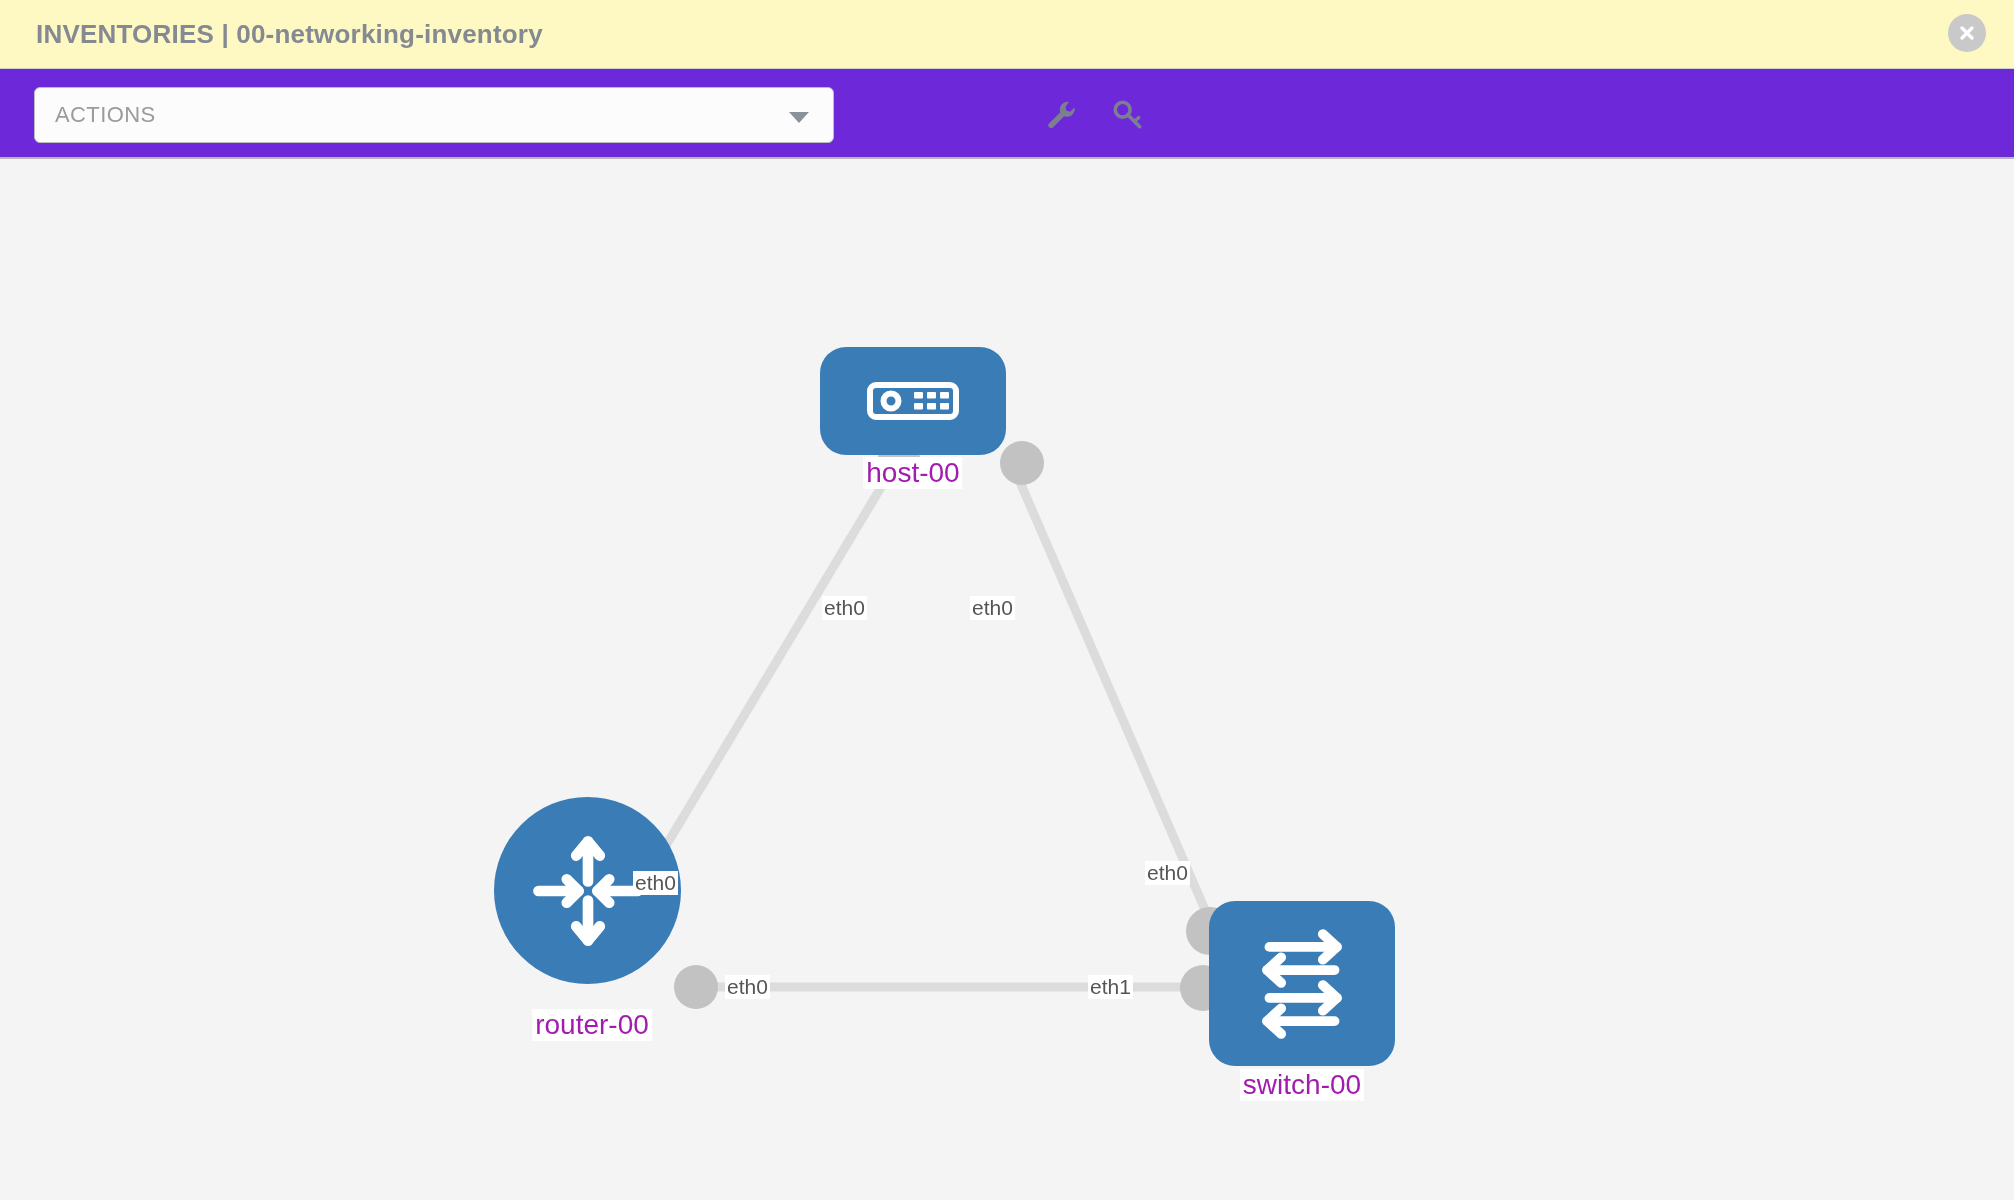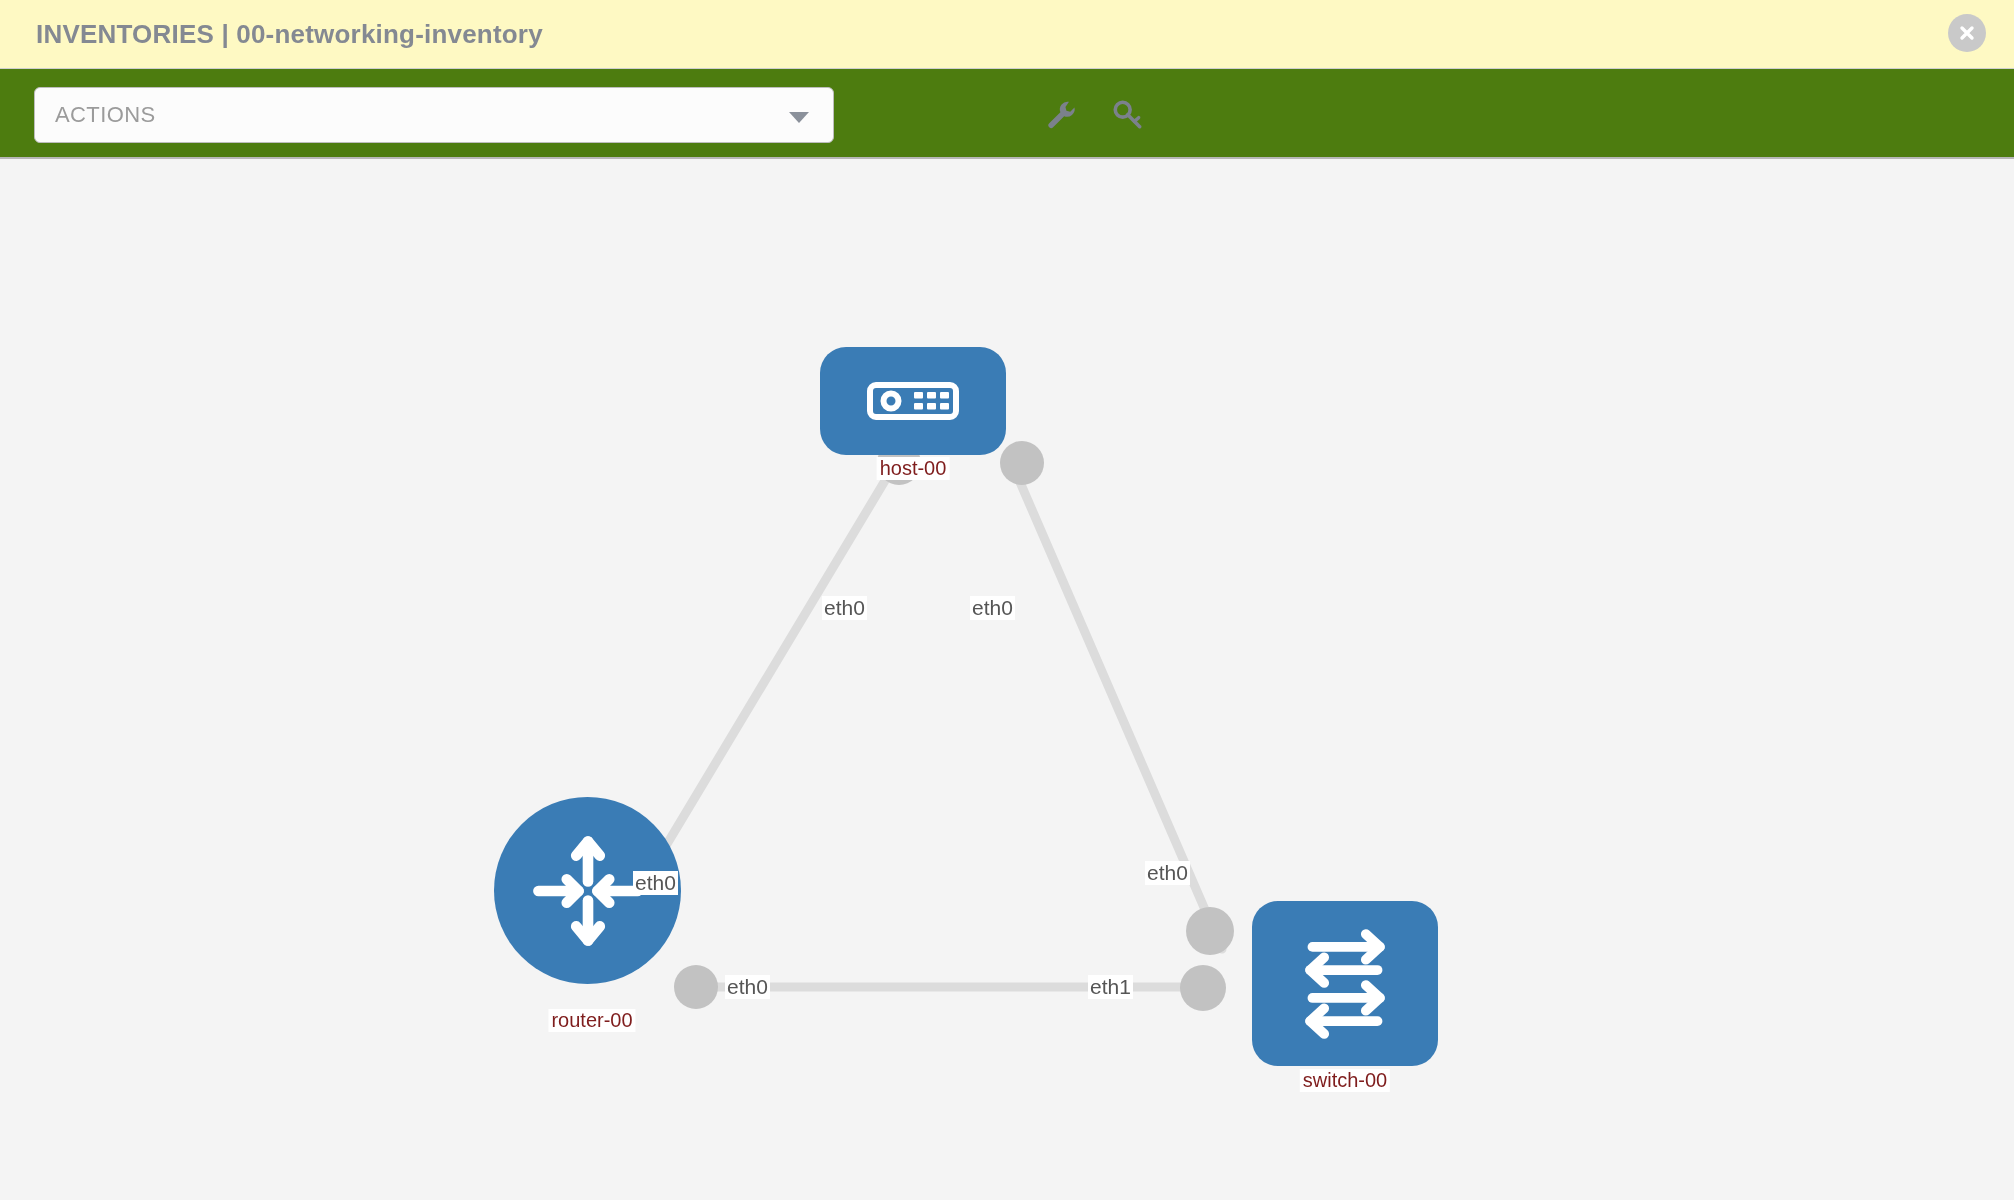--- a/index.html
+++ b/index.html
@@ -28,21 +28,21 @@
     width: 38px; height: 38px; border-radius: 50%;
     background: #c9c9c9;
     display: flex; align-items: center; justify-content: center;
     cursor: pointer;
   }
   .close-btn svg { display: block; }
 
   
   .toolbar {
     position: absolute; left: 0; top: 68px; width: 2014px; height: 91px;
-    background: #4d7c0f;
+    background: #6d28d9;
     border-top: 1px solid #cfcfcf;
     border-bottom: 2px solid #b7b7b7;
   }
   .actions-select {
     position: absolute; left: 34px; top: 18px;
     width: 800px; height: 56px;
     background: #fcfcfc;
     border: 1px solid #bdbdbd; border-radius: 6px;
     display: flex; align-items: center;
     cursor: pointer;
@@ -91,21 +91,21 @@
   .node-shape {
     position: absolute; left: 0; top: 0;
     background: #3A7CB5;
     display: flex; align-items: center; justify-content: center;
   }
   .node-shape.rounded { border-radius: 26px; }
   .node-shape.circle  { border-radius: 50%; }
 
   .node-label {
     position: absolute;
-    font-size: 20px; color: #7f1d1d;
+    font-size: 28px; color: #a21caf;
     background: #ffffff;
     white-space: nowrap;
     padding: 0 3px;
     transform: translateX(-50%);
   }
 
   .port {
     position: absolute;
     background: #c2c2c2;
     border-radius: 50%;
@@ -201,21 +201,21 @@
               <path d="M20 40 L42 50 L20 60" stroke-width="0" fill="none"></path>
             <path d="M32 40 L42 50 L32 60"></path>
             <path d="M92 50 H58"></path>
               <path d="M68 40 L58 50 L68 60"></path>
           </g>
         </svg>
       </div>
       <div class="node-label" style="left:98px; top:188px;margin-top:24px;">router-00</div>
     </div>
 
-    <div class="node" style="left:1252px; top:742px; width:186px; height:165px;">
+    <div class="node" style="left:1209px; top:742px; width:186px; height:165px;">
       <div class="node-shape rounded" style="width:186px; height:165px;">
         <svg width="116" height="112" viewBox="0 0 100 96" aria-hidden="true">
           <g fill="none" stroke="#ffffff" stroke-width="8.5" stroke-linecap="round" stroke-linejoin="round">
             <path d="M22 16 H80"></path>
               <path d="M68 5 L80 16 L68 27"></path>
             <path d="M78 36 H20"></path>
               <path d="M32 25 L20 36 L32 47"></path>
             <path d="M22 60 H80"></path>
               <path d="M68 49 L80 60 L68 71"></path>
             <path d="M78 80 H20"></path>

